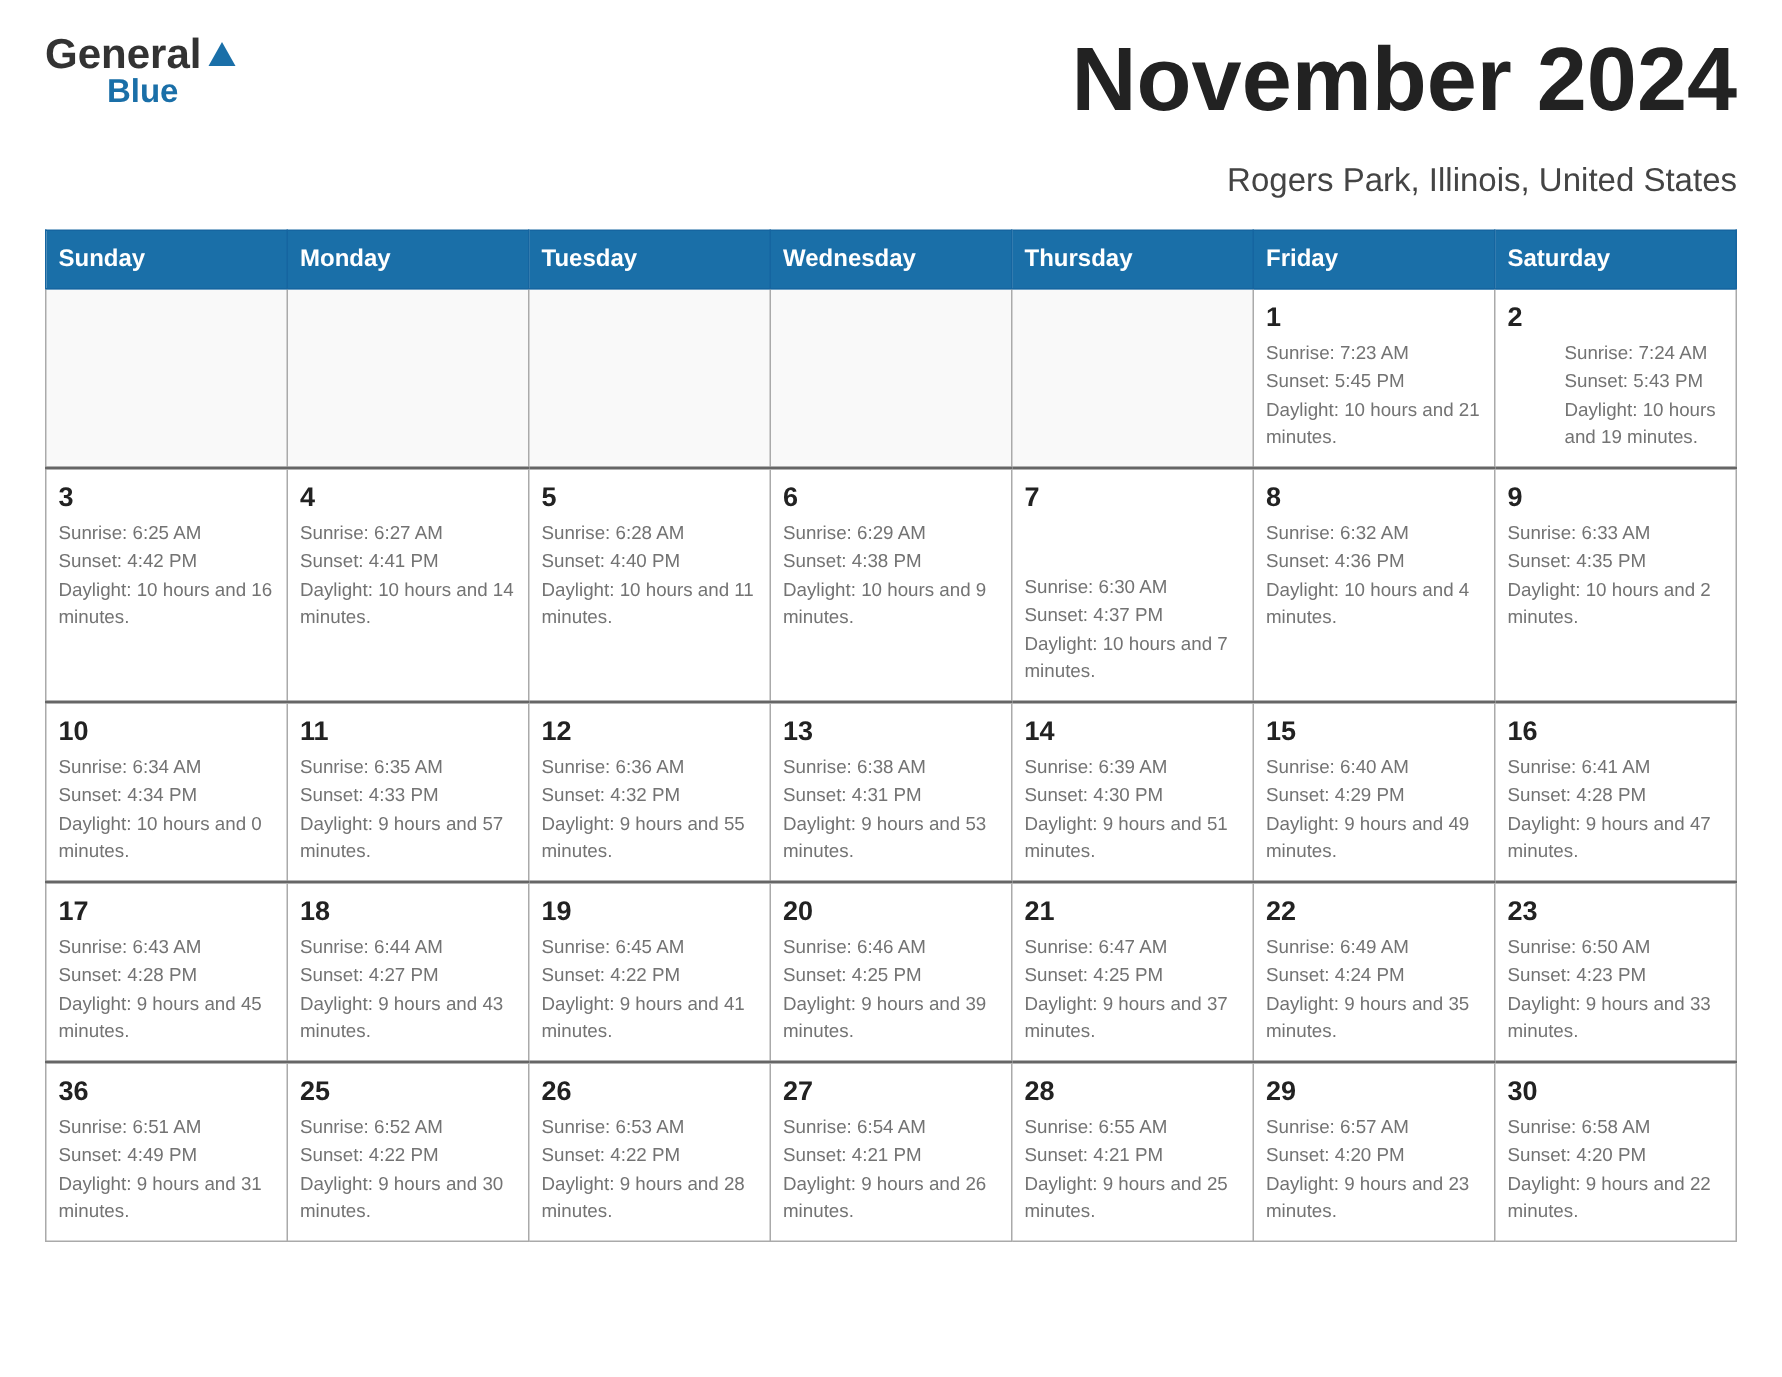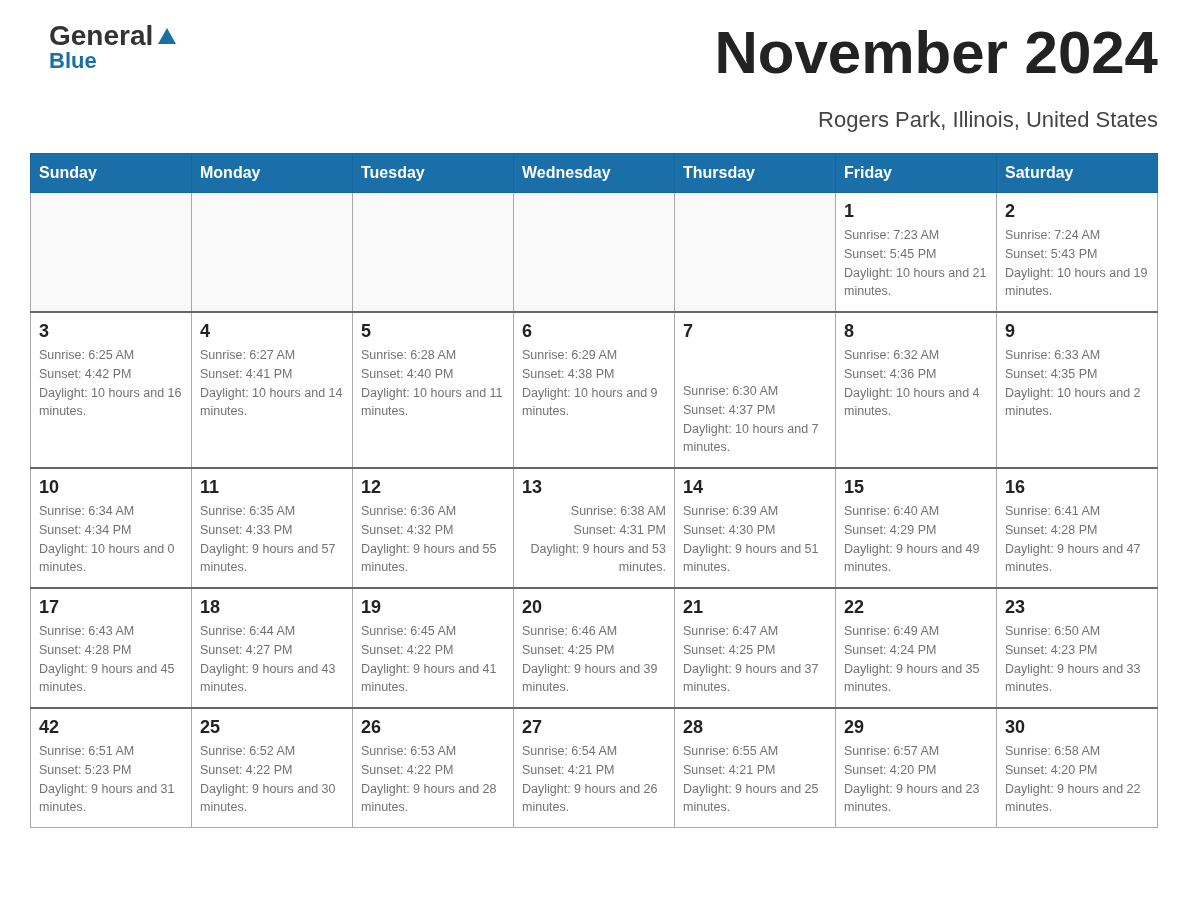--- a/index.html
+++ b/index.html
@@ -12,22 +12,21 @@
     }
     .header {
       display: flex;
       justify-content: space-between;
       align-items: flex-start;
       margin-bottom: 20px;
     }
     .logo {
       display: flex;
       flex-direction: column;
-      align-items: flex-start;
-      margin-left: 19px;
+      align-items: center;
     }
     .logo-text {
       font-size: 28px;
       font-weight: bold;
       color: #333;
       display: flex;
       align-items: center;
       gap: 2px;
     }
     .logo-general { color: #333; font-weight: bold; }
@@ -135,21 +134,21 @@
         <td class="empty-cell"></td>
         <td class="empty-cell"></td>
         <td>
           <span class="day-number">1</span>
           <div class="day-info" style="white-space: pre-line;">Sunrise: 7:23 AM
 Sunset: 5:45 PM
 Daylight: 10 hours and 21 minutes.</div>
         </td>
         <td>
           <span class="day-number">2</span>
-          <div class="day-info" style="white-space: pre-line;">Sunrise: 7:24 AM
+          <div class="day-info" style="white-space: pre-line; margin-left: 38px;">Sunrise: 7:24 AM
 Sunset: 5:43 PM
 Daylight: 10 hours and 19 minutes.</div>
         </td>
       </tr>
       <tr class="row-separator">
         <td>
           <span class="day-number">3</span>
           <div class="day-info" style="white-space: pre-line;">Sunrise: 6:25 AM
 Sunset: 4:42 PM
 Daylight: 10 hours and 16 minutes.</div>
@@ -205,21 +204,21 @@
 Daylight: 9 hours and 57 minutes.</div>
         </td>
         <td>
           <span class="day-number">12</span>
           <div class="day-info" style="white-space: pre-line;">Sunrise: 6:36 AM
 Sunset: 4:32 PM
 Daylight: 9 hours and 55 minutes.</div>
         </td>
         <td>
           <span class="day-number">13</span>
-          <div class="day-info" style="white-space: pre-line; text-align: right;">Sunrise: 6:38 AM
+          <div class="day-info" style="white-space: pre-line;">Sunrise: 6:38 AM
 Sunset: 4:31 PM
 Daylight: 9 hours and 53 minutes.</div>
         </td>
         <td>
           <span class="day-number">14</span>
           <div class="day-info" style="white-space: pre-line;">Sunrise: 6:39 AM
 Sunset: 4:30 PM
 Daylight: 9 hours and 51 minutes.</div>
         </td>
         <td>
@@ -274,23 +273,23 @@
         </td>
         <td>
           <span class="day-number">23</span>
           <div class="day-info" style="white-space: pre-line;">Sunrise: 6:50 AM
 Sunset: 4:23 PM
 Daylight: 9 hours and 33 minutes.</div>
         </td>
       </tr>
       <tr class="row-separator">
         <td>
-          <span class="day-number">42</span>
+          <span class="day-number">36</span>
           <div class="day-info" style="white-space: pre-line;">Sunrise: 6:51 AM
-Sunset: 5:23 PM
+Sunset: 4:49 PM
 Daylight: 9 hours and 31 minutes.</div>
         </td>
         <td>
           <span class="day-number">25</span>
           <div class="day-info" style="white-space: pre-line;">Sunrise: 6:52 AM
 Sunset: 4:22 PM
 Daylight: 9 hours and 30 minutes.</div>
         </td>
         <td>
           <span class="day-number">26</span>

